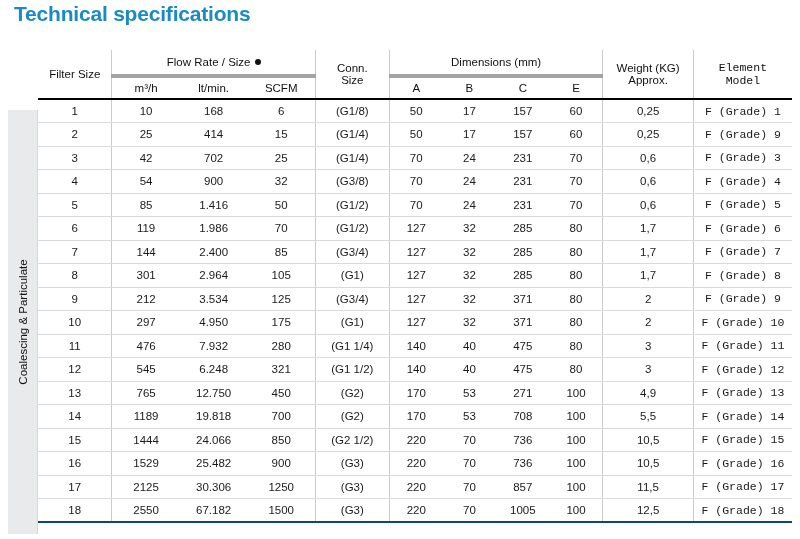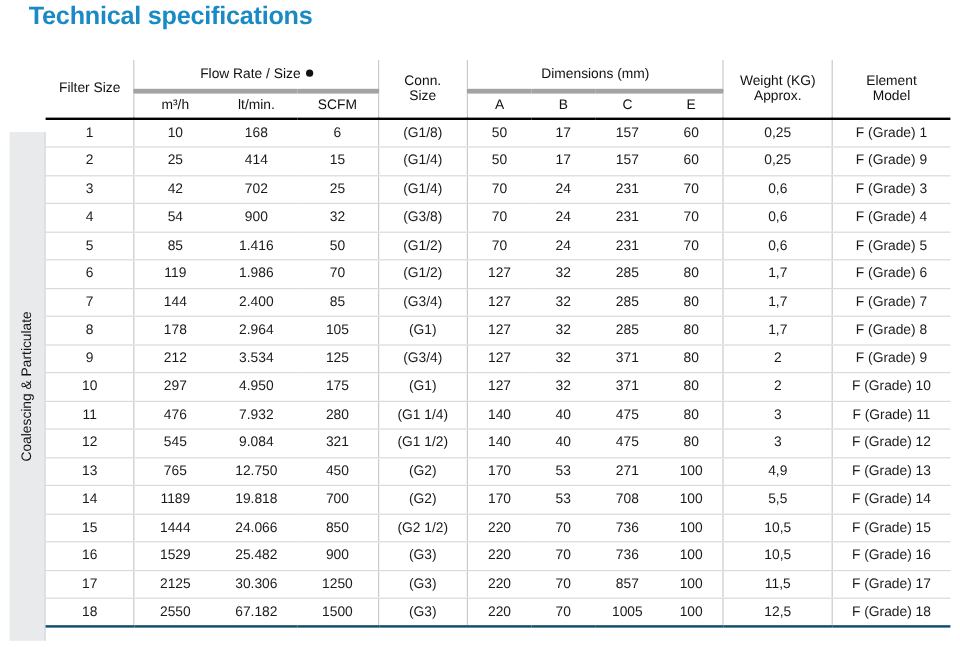--- a/index.html
+++ b/index.html
@@ -14,21 +14,20 @@
     width: 800px; height: 539px;
     overflow: hidden;
   }
   #title {
     position: absolute;
     left: 14px; top: 2px;
     font-size: 21px;
     font-weight: bold;
     color: #1a8ac4;
     letter-spacing: -0.2px;
-    margin-left: 10px;
   }
   
   #side-band {
     position: absolute;
     left: 8px; top: 110px;
     width: 30px; height: 424px;
     background: #e9eaec;
     border-right: 1px solid #d6d7d9;
   }
   #side-label {
@@ -85,21 +84,21 @@
   }
   tbody tr.data-row:last-child td {
     border-bottom: 2px solid #0c4a6e;
   }
   td.vdiv-left  { border-left: 1px solid #c9cacd; }
   .col-filter { width: 72px; }
   .col-flow   { width: 66px; }
   .col-conn   { width: 72px; }
   .col-dim    { width: 52px; }
   .col-weight { width: 88px; }
-  .col-elem   { width: 96px; }
+  .col-elem   { width: 96px; font-family: Liberation Mono, monospace; }
   .bullet {
     display: inline-block;
     width: 6px; height: 6px;
     border-radius: 50%;
     background: #111;
     vertical-align: middle;
     margin-left: 4px;
     margin-bottom: 1px;
   }
 </style>
@@ -234,21 +233,21 @@
           <td class="col-conn vdiv-left">(G3/4)</td>
           <td class="col-dim vdiv-left">127</td>
           <td class="col-dim">32</td>
           <td class="col-dim">285</td>
           <td class="col-dim">80</td>
           <td class="col-weight vdiv-left">1,7</td>
           <td class="col-elem vdiv-left">F (Grade) 7</td>
         </tr>
         <tr class="data-row">
           <td class="col-filter">8</td>
-          <td class="col-flow vdiv-left">178</td>
+          <td class="col-flow vdiv-left">301</td>
           <td class="col-flow">2.964</td>
           <td class="col-flow">105</td>
           <td class="col-conn vdiv-left">(G1)</td>
           <td class="col-dim vdiv-left">127</td>
           <td class="col-dim">32</td>
           <td class="col-dim">285</td>
           <td class="col-dim">80</td>
           <td class="col-weight vdiv-left">1,7</td>
           <td class="col-elem vdiv-left">F (Grade) 8</td>
         </tr>
@@ -287,21 +286,21 @@
           <td class="col-dim vdiv-left">140</td>
           <td class="col-dim">40</td>
           <td class="col-dim">475</td>
           <td class="col-dim">80</td>
           <td class="col-weight vdiv-left">3</td>
           <td class="col-elem vdiv-left">F (Grade) 11</td>
         </tr>
         <tr class="data-row">
           <td class="col-filter">12</td>
           <td class="col-flow vdiv-left">545</td>
-          <td class="col-flow">9.084</td>
+          <td class="col-flow">6.248</td>
           <td class="col-flow">321</td>
           <td class="col-conn vdiv-left">(G1 1/2)</td>
           <td class="col-dim vdiv-left">140</td>
           <td class="col-dim">40</td>
           <td class="col-dim">475</td>
           <td class="col-dim">80</td>
           <td class="col-weight vdiv-left">3</td>
           <td class="col-elem vdiv-left">F (Grade) 12</td>
         </tr>
         <tr class="data-row">

